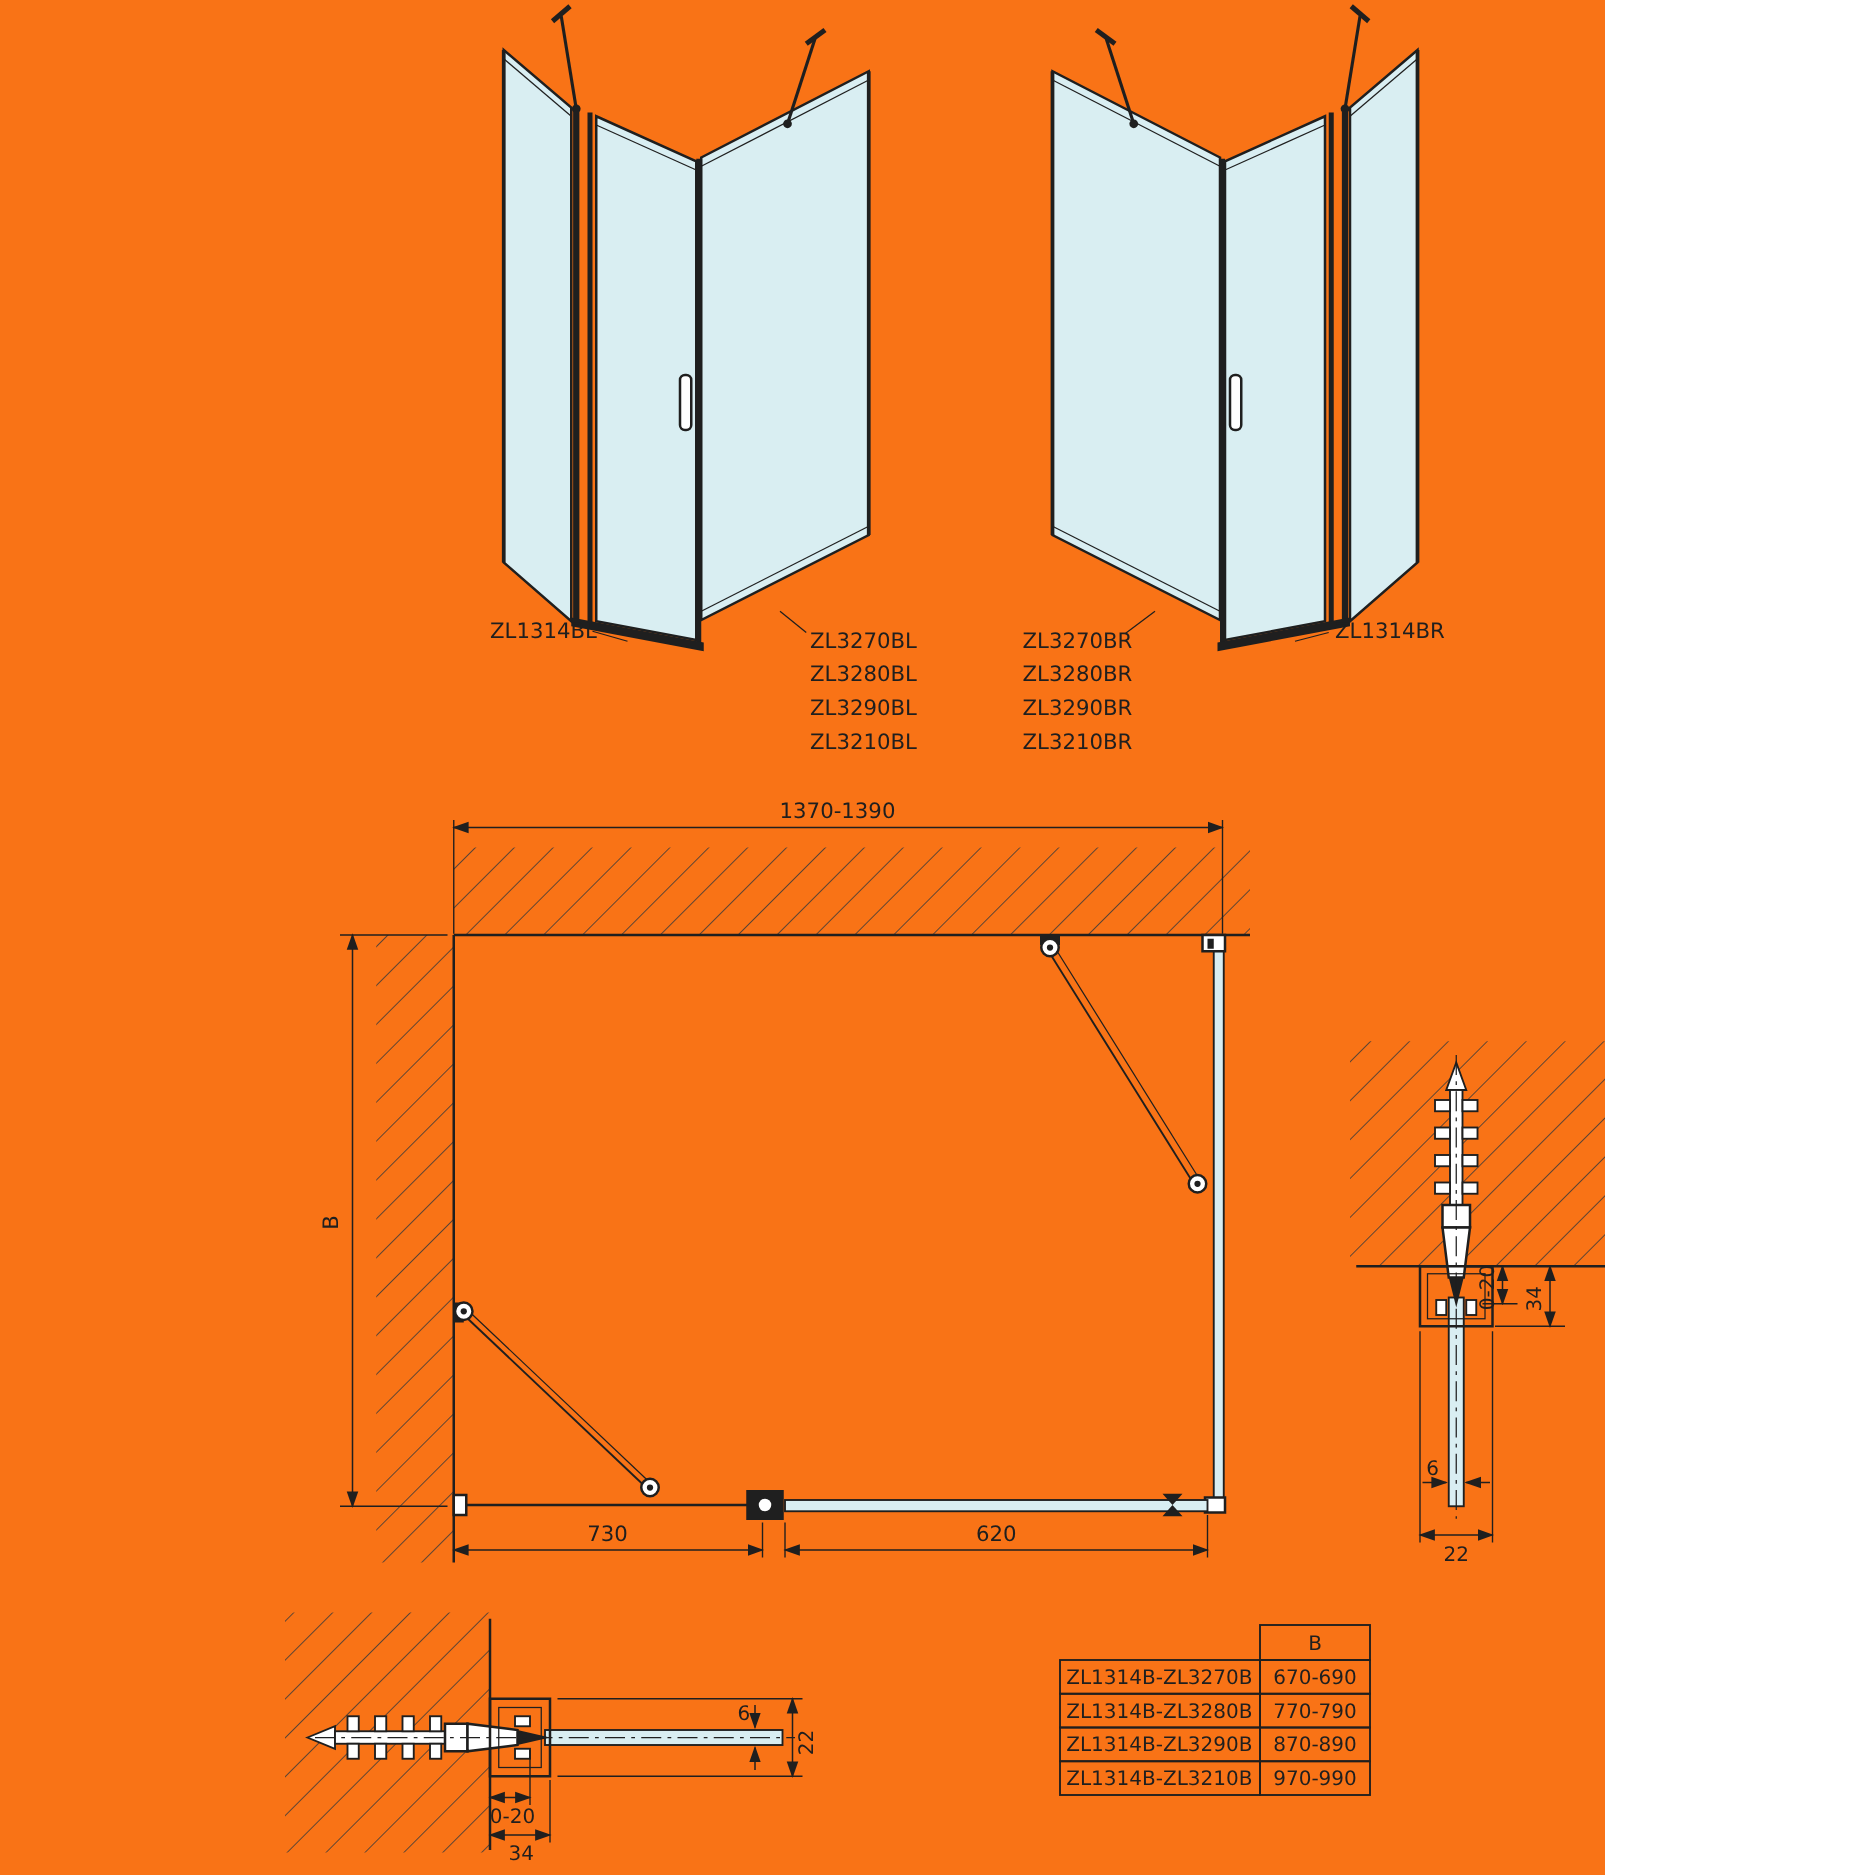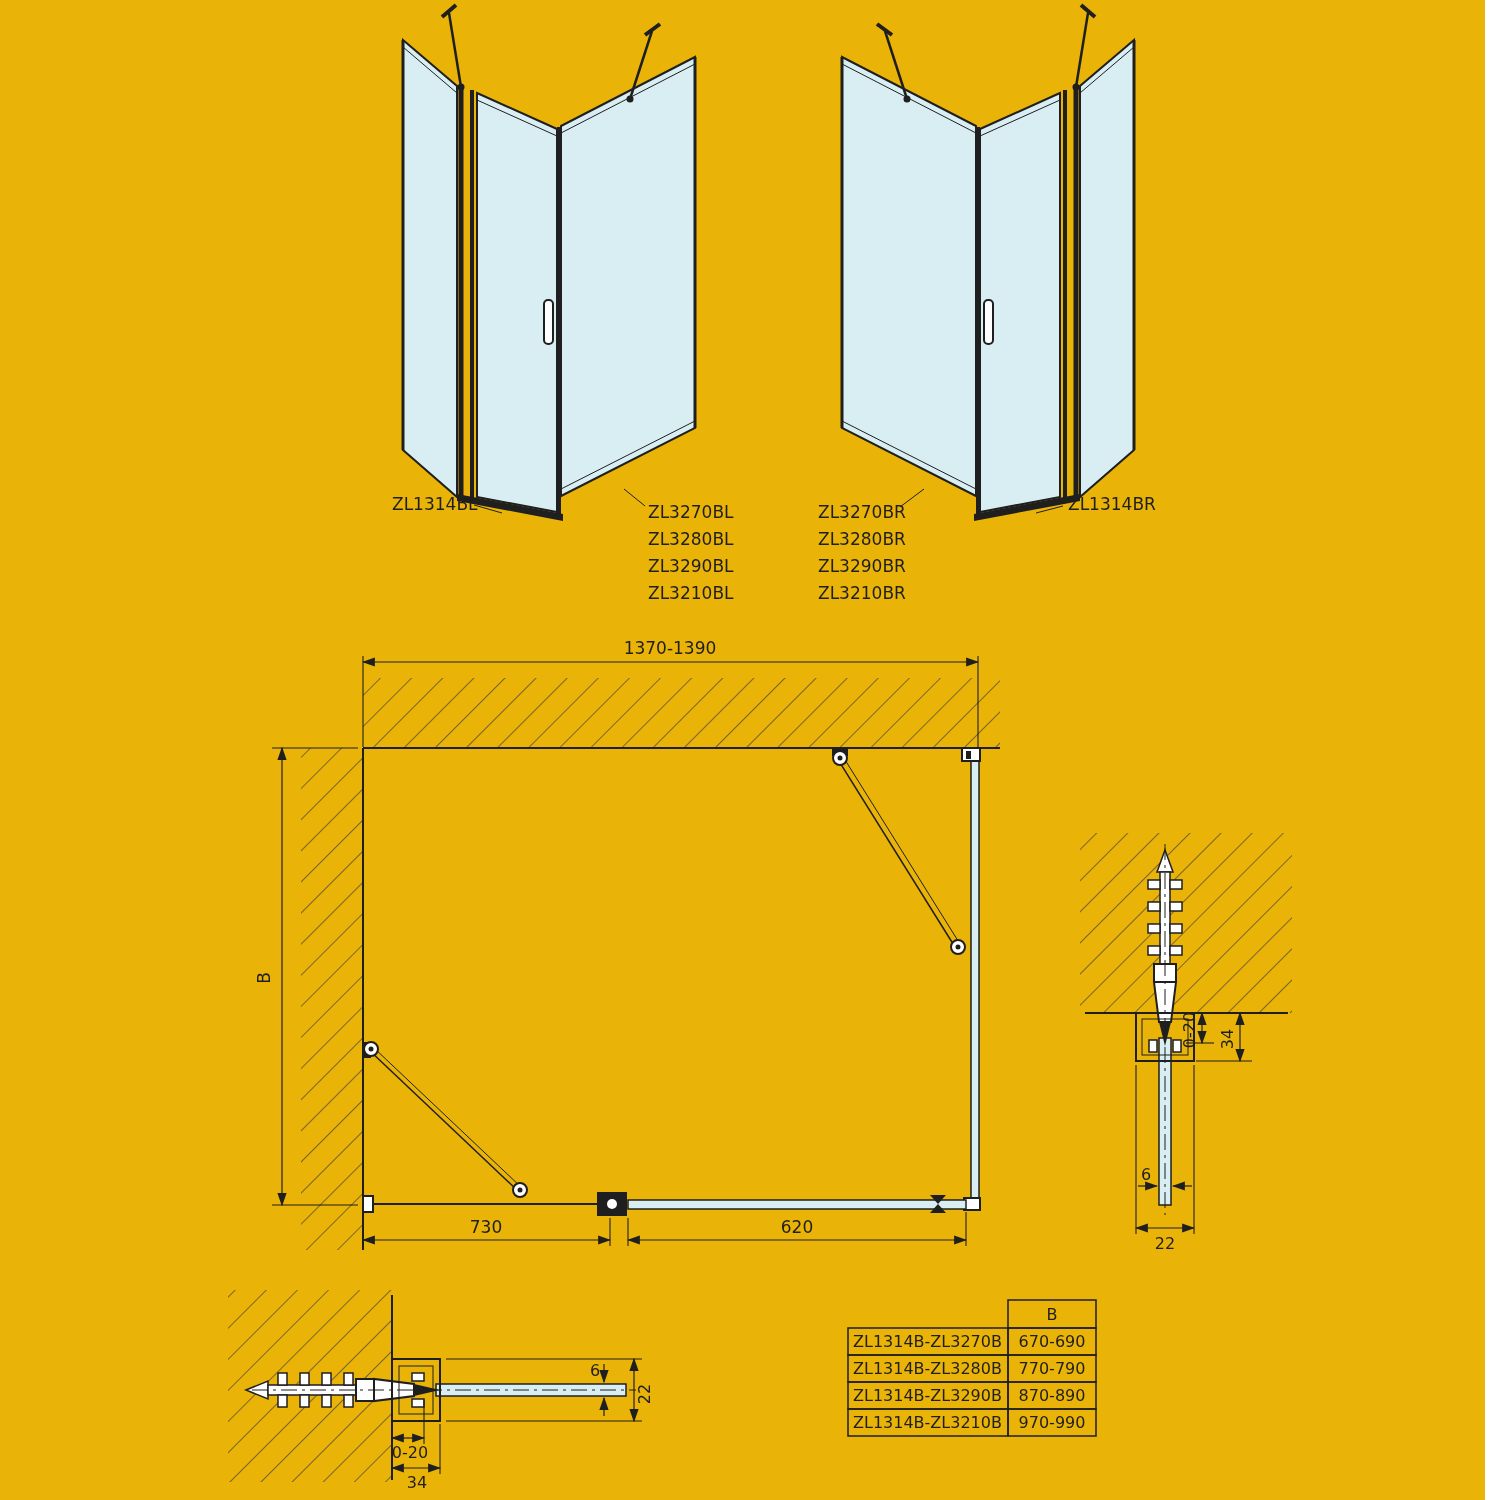--- a/index.html
+++ b/index.html
@@ -1,16 +1,16 @@
 <!DOCTYPE html>
 <html style="--line: #1f1f1f; --glass: #d9eef2; --hatch: #3a3a3a;"><head>
 <meta charset="utf-8">
 <style>
   html,body{margin:0;padding:0;background:#fff;}
-  .canvas{position:relative;width:1485px;height:1500px;background:#eab308;overflow:hidden;}
+  .canvas{position:relative;width:1284px;height:1500px;background:#f97316;overflow:hidden;}
   svg{display:block;}
   text{font-family:"DejaVu Sans","Liberation Sans",sans-serif;font-size:17px;fill:var(--line,#1f1f1f);}
   .t16{font-size:16px;}
   .mid{text-anchor:middle;}
   .s1{stroke:var(--line,#1f1f1f);stroke-width:1;fill:none;}
   .s15{stroke:var(--line,#1f1f1f);stroke-width:1.5;fill:none;}
   .s2{stroke:var(--line,#1f1f1f);stroke-width:2;fill:none;}
   .s25{stroke:var(--line,#1f1f1f);stroke-width:2.5;fill:none;}
   .s3{stroke:var(--line,#1f1f1f);stroke-width:3;fill:none;}
   .s4{stroke:var(--line,#1f1f1f);stroke-width:4;fill:none;}

